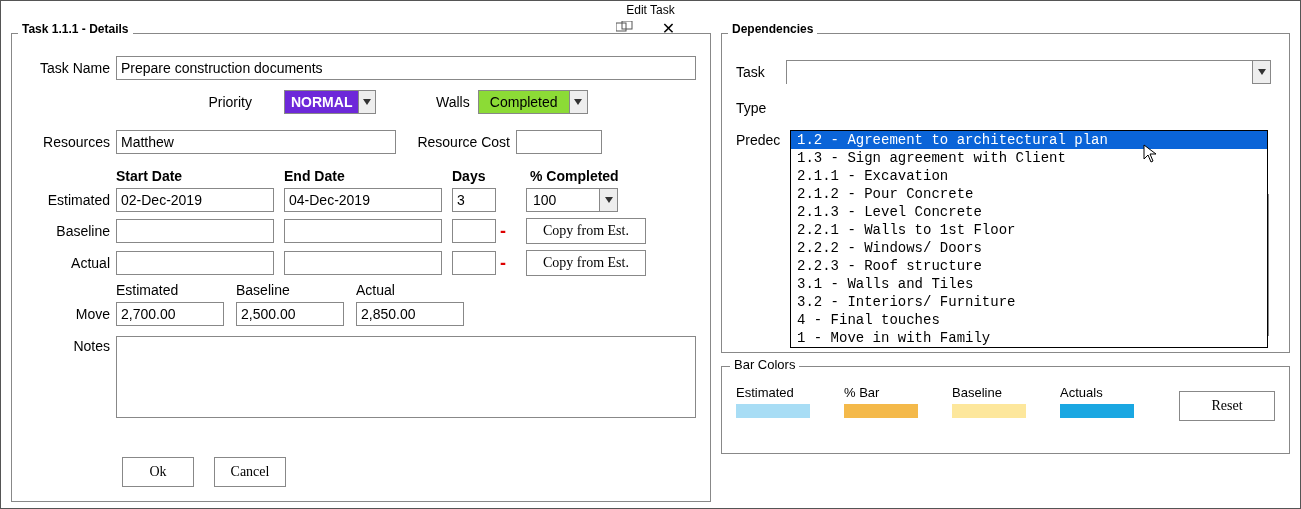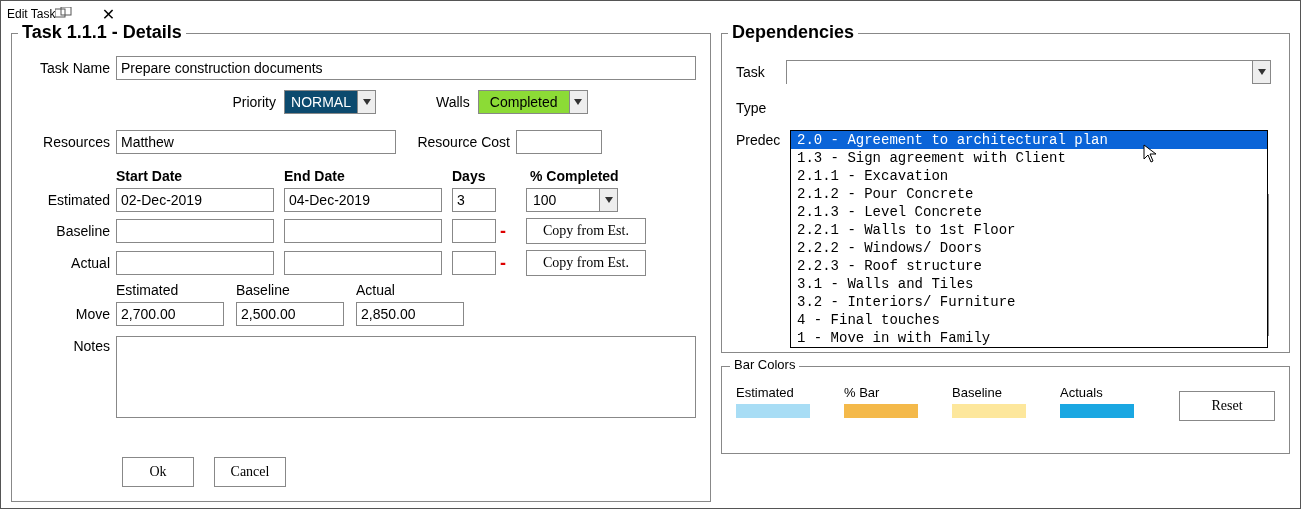--- a/index.html
+++ b/index.html
@@ -8,41 +8,42 @@
     font-family: Verdana, Geneva, sans-serif;
     font-size: 13px;
     color: #000;
     background: #fff;
     width: 1301px;
     height: 509px;
     position: relative;
     border: 1px solid #555;
   }
   .titlebar {
-    display:flex; align-items:center; justify-content:flex-start;
+    display:flex; align-items:center; justify-content:space-between;
     padding: 2px 6px 0 6px;
     font-size: 12px;
+    flex-direction: column;
   }
   .titlebar-right { display:flex; align-items:center; gap:18px; }
   .win-close {
     width:34px; height:22px; display:flex; align-items:center; justify-content:center;
     font-size:16px; font-family: Arial; cursor:pointer;
   }
   .panel {
     position:absolute;
     top: 32px;
     bottom: 6px;
     border: 1px solid #888;
   }
   .panel.left { left:10px; width: 700px; }
   .panel.right { left: 720px; right:10px; height: 320px; }
   .panel-title {
     position:absolute; top:-12px; left:6px;
     background:#fff; padding:0 4px;
-    font-weight:bold; font-size:18px;
+    font-weight:bold; font-size:12px;
   }
   .row { display:flex; align-items:center; margin: 4px 0; }
   .lbl { text-align:right; padding-right:6px; font-size:14px; }
   input[type=text], .inputlike {
     border: 1px solid #888;
     height: 24px;
     padding: 2px 4px;
     font-family: Verdana, Geneva, sans-serif;
     font-size: 14px;
     background:#fff;
@@ -52,21 +53,21 @@
     border:1px solid #888;
   }
   .select-wrap .val {
     flex:1; padding:2px 6px; font-size:14px; display:flex; align-items:center;
   }
   .select-wrap .drop-btn {
     width:18px; display:flex; align-items:center; justify-content:center;
     border-left:1px solid #888; background:#eee; cursor:pointer;
   }
   .drop-btn svg { width:8px; height:6px; }
-  .priority .val { background:#0c4a6e; color:#fff; justify-content:center; font-weight:normal; }
+  .priority .val { background:#6d28d9; color:#fff; justify-content:center; font-weight:bold; }
   .status .val { background:#8CDB36; color:#000; justify-content:center; }
   .head-lbl { font-weight:bold; font-size:14px; }
   .btn {
     display:inline-flex; align-items:center; justify-content:center;
     border:1px solid #888; background:#fff; height:26px;
     padding:0 10px; font-size:14px; cursor:pointer; font-family:Verdana;
   }
   .red-dash { color:#d00; font-weight:bold; font-size:18px; width:14px; text-align:center; }
   textarea {
     border:1px solid #888; font-family:Verdana; font-size:14px;
@@ -127,21 +128,21 @@
   <div style="padding:18px 14px 0 14px;">
 
     <div class="row">
       <div class="lbl" style="width:90px">Task Name</div>
       <input type="text" style="flex: 1 1 0%;" value="Prepare construction documents">
     </div>
 
     <div class="row" style="margin-top:10px;">
       <div style="width:90px"></div>
       <div style="flex:1; display:flex; align-items:center;">
-        <div style="flex:1; display:flex; justify-content:flex-end; align-items:center;">
+        <div style="flex:1; display:flex; justify-content:flex-end; align-items:center;gap:24px;">
           <div class="lbl" style="width:auto; padding-right:8px;">Priority</div>
           <div class="select-wrap priority" style="width:92px;">
             <div class="val">NORMAL</div>
             <div class="drop-btn">
                 <svg viewBox="0 0 8 6">
                   <path d="M0 0 L8 0 L4 6 Z" fill="#333"></path>
                 </svg>
               </div>
           </div>
         </div>
@@ -268,21 +269,21 @@
     </div>
 
     <div class="row" style="margin-top:16px;">
       <div class="lbl" style="width:50px; text-align:left;">Predec</div>
     </div>
   </div>
 
   <div class="pred-box"></div>
 
   <div class="dropdown-list" id="dropdown-list">
-      <div class="item sel">2.0 - Agreement to architectural plan</div>
+      <div class="item sel">1.2 - Agreement to architectural plan</div>
       <div class="item">1.3 - Sign agreement with Client</div>
       <div class="item">2.1.1 - Excavation</div>
       <div class="item">2.1.2 - Pour Concrete</div>
       <div class="item">2.1.3 - Level Concrete</div>
       <div class="item">2.2.1 - Walls to 1st Floor</div>
       <div class="item">2.2.2 - Windows/ Doors</div>
       <div class="item">2.2.3 - Roof structure</div>
       <div class="item">3.1 - Walls and Tiles</div>
       <div class="item">3.2 - Interiors/ Furniture</div>
       <div class="item">4 - Final touches</div>

